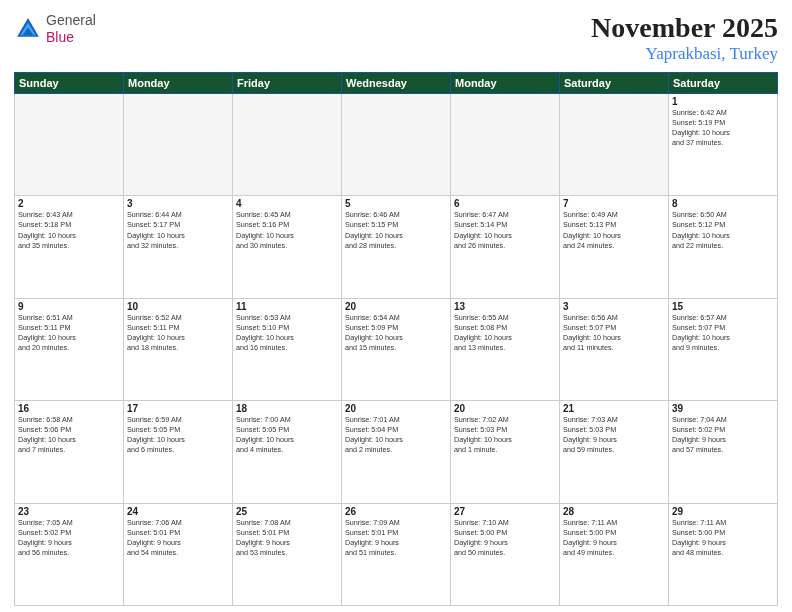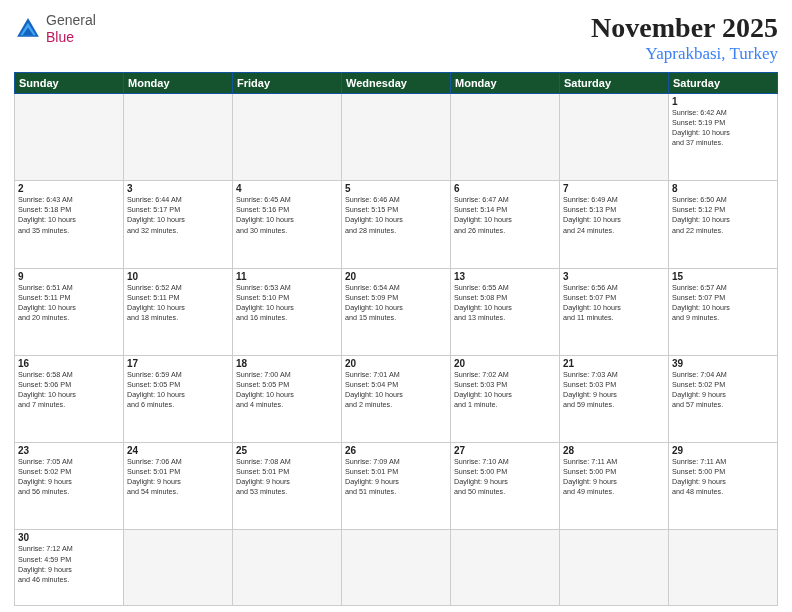--- a/index.html
+++ b/index.html
@@ -265,27 +265,15 @@
         <td>
           <span class="day-num">28</span>
           <div class="day-info">Sunrise: 7:11 AM<br>Sunset: 5:00 PM<br>Daylight: 9 hours<br>and 49 minutes.</div>
         </td>
         <td>
           <span class="day-num">29</span>
           <div class="day-info">Sunrise: 7:11 AM<br>Sunset: 5:00 PM<br>Daylight: 9 hours<br>and 48 minutes.</div>
         </td>
       </tr>
 
-      <tr>
-        <td class="last-row">
-          <span class="day-num">30</span>
-          <div class="day-info">Sunrise: 7:12 AM<br>Sunset: 4:59 PM<br>Daylight: 9 hours<br>and 46 minutes.</div>
-        </td>
-        <td class="empty last-row"></td>
-        <td class="empty last-row"></td>
-        <td class="empty last-row"></td>
-        <td class="empty last-row"></td>
-        <td class="empty last-row"></td>
-        <td class="empty last-row"></td>
-      </tr>
     </tbody>
   </table>
 </div>
 
 </body></html>

